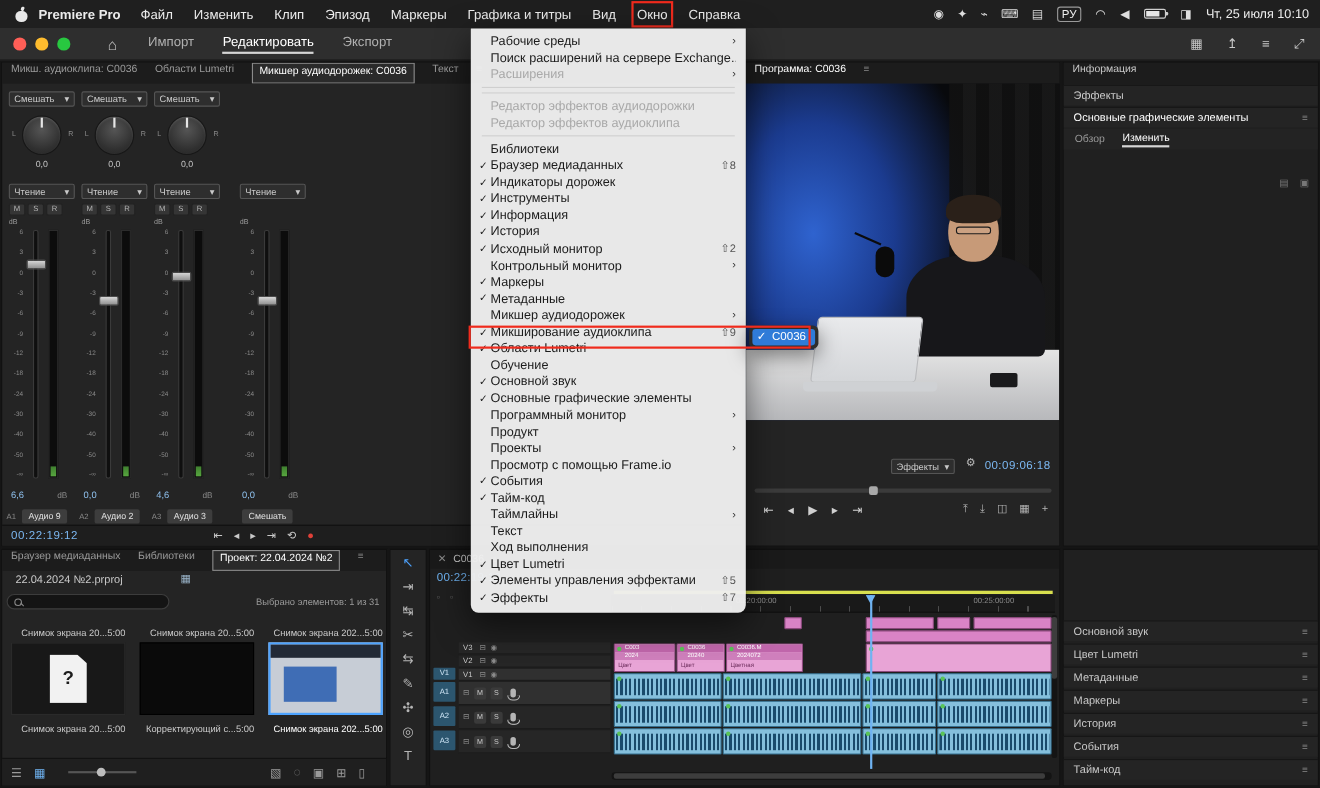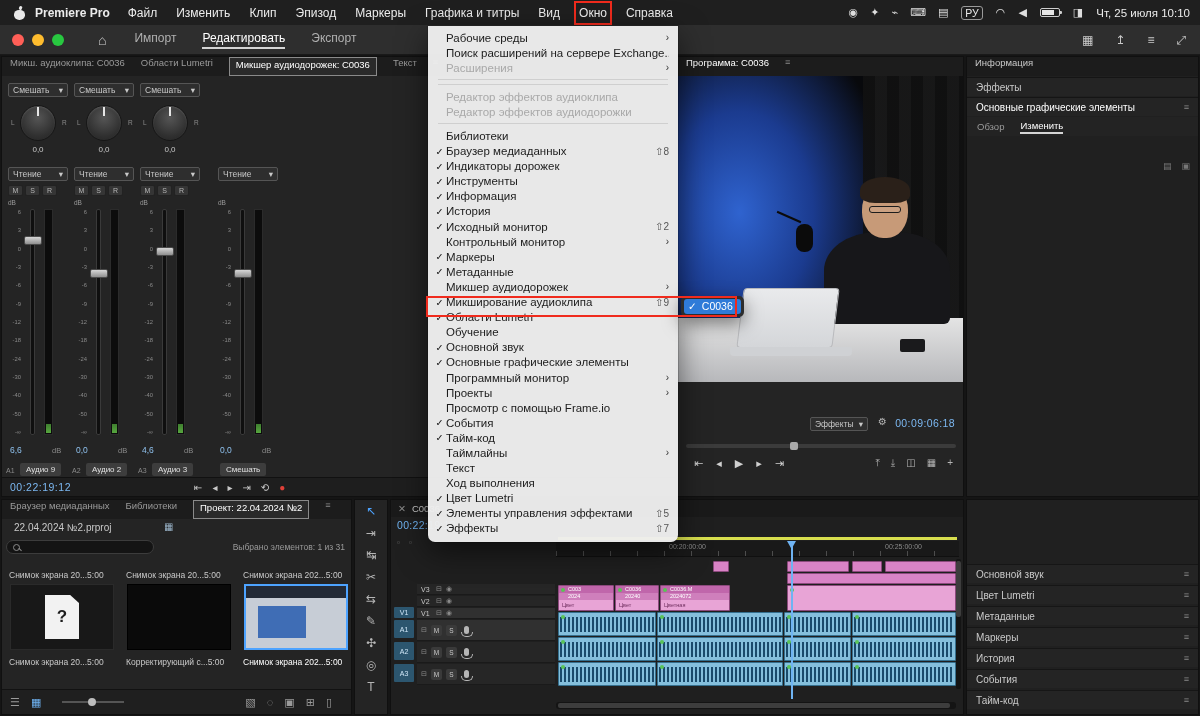--- a/index.html
+++ b/index.html
@@ -101,21 +101,21 @@
 .rrow{position:absolute;left:0;width:100%;height:19px;background:#242424;display:flex;align-items:center;justify-content:space-between;padding:0 9px;font-size:10px;color:#c9c9c9;border-top:1px solid #161616}
 
 #project-panel{left:1px;top:499px;width:351px;height:216px}
 #pj-file{position:absolute;left:12px;top:22px;font-size:10px;color:#c9c9c9}
 #pj-file-icon{position:absolute;left:162px;top:21px;color:#9ab4c9;font-size:10px}
 #pj-search{position:absolute;left:4px;top:40px;width:148px;height:14px;background:#141414;border:1px solid #3c3c3c;border-radius:7px;display:flex;align-items:center;padding:0 6px;gap:5px}
 .mag{width:7px;height:7px;border:1.4px solid #8a8a8a;border-radius:50%;position:relative;flex:none}
 .mag::after{content:'';position:absolute;width:4px;height:1.4px;background:#8a8a8a;transform:rotate(45deg);right:-3px;bottom:-1px}
 #pj-search input{background:transparent;border:none;outline:none;color:#ddd;font-size:9px;width:110px;font-family:inherit}
 #pj-status{position:absolute;right:6px;top:42px;font-size:8.5px;color:#9a9a9a}
-.glabel{position:absolute;width:115px;display:flex;justify-content:flex-start;font-size:8.5px;color:#c9c9c9;padding:0 5px;white-space:nowrap;overflow:hidden}
+.glabel{position:absolute;width:115px;display:flex;justify-content:flex-end;font-size:8.5px;color:#c9c9c9;padding:0 5px;white-space:nowrap;overflow:hidden}
 .glabel.sel{color:#fff}
 .thumb{position:absolute;width:104px;height:66px;background:#0a0a0a;border:1px solid #000}
 .thumb.missing{background:#181818;display:flex;align-items:center;justify-content:center;border:1px solid #2a2a2a}
 .doc{width:34px;height:44px;background:#f2f2f2;display:flex;align-items:center;justify-content:center;clip-path:polygon(0 0,74% 0,100% 18%,100% 100%,0 100%)}
 .doc .q{font-size:17px;color:#1d1d1d;font-weight:bold}
 .thumb.screenshot{background:#c7cdd6;border:2px solid #4da3ff}
 .ss-top{position:absolute;left:0;top:0;width:100%;height:12px;background:#232a36}
 .ss-block{position:absolute;left:12px;top:20px;width:48px;height:32px;background:#3f6db5}
 #pj-toolbar{position:absolute;left:0;bottom:0;width:100%;height:25px;background:#1f1f1f;border-top:1px solid #121212;display:flex;align-items:center;padding:0 8px}
 .pico{font-size:11px;color:#9a9a9a;margin-right:11px}
@@ -700,25 +700,25 @@
       </div>
       <div class="menu-row disabled">
         <span class="menu-check"></span>
         <span class="menu-label">Расширения</span>
         <span class="menu-arrow">›</span>
       </div>
       <div class="menu-sep"></div>
       <div class="menu-sep"></div>
       <div class="menu-row disabled">
         <span class="menu-check"></span>
+        <span class="menu-label">Редактор эффектов аудиодорожки</span>
+      </div>
+      <div class="menu-row disabled">
+        <span class="menu-check"></span>
         <span class="menu-label">Редактор эффектов аудиоклипа</span>
-      </div>
-      <div class="menu-row disabled">
-        <span class="menu-check"></span>
-        <span class="menu-label">Редактор эффектов аудиодорожки</span>
       </div>
       <div class="menu-sep"></div>
       <div class="menu-row">
         <span class="menu-check"></span>
         <span class="menu-label">Библиотеки</span>
       </div>
       <div class="menu-row">
         <span class="menu-check">✓</span>
         <span class="menu-label">Браузер медиаданных</span>
         <span class="menu-short">⇧8</span>
@@ -780,20 +780,24 @@
         <span class="menu-label">Основной звук</span>
       </div>
       <div class="menu-row">
         <span class="menu-check">✓</span>
         <span class="menu-label">Основные графические элементы</span>
       </div>
       <div class="menu-row">
         <span class="menu-check"></span>
         <span class="menu-label">Программный монитор</span>
         <span class="menu-arrow">›</span>
+      </div>
+      <div class="menu-row">
+        <span class="menu-check"></span>
+        <span class="menu-label">Продукт</span>
       </div>
       <div class="menu-row">
         <span class="menu-check"></span>
         <span class="menu-label">Проекты</span>
         <span class="menu-arrow">›</span>
       </div>
       <div class="menu-row">
         <span class="menu-check"></span>
         <span class="menu-label">Просмотр с помощью Frame.io</span>
       </div>

